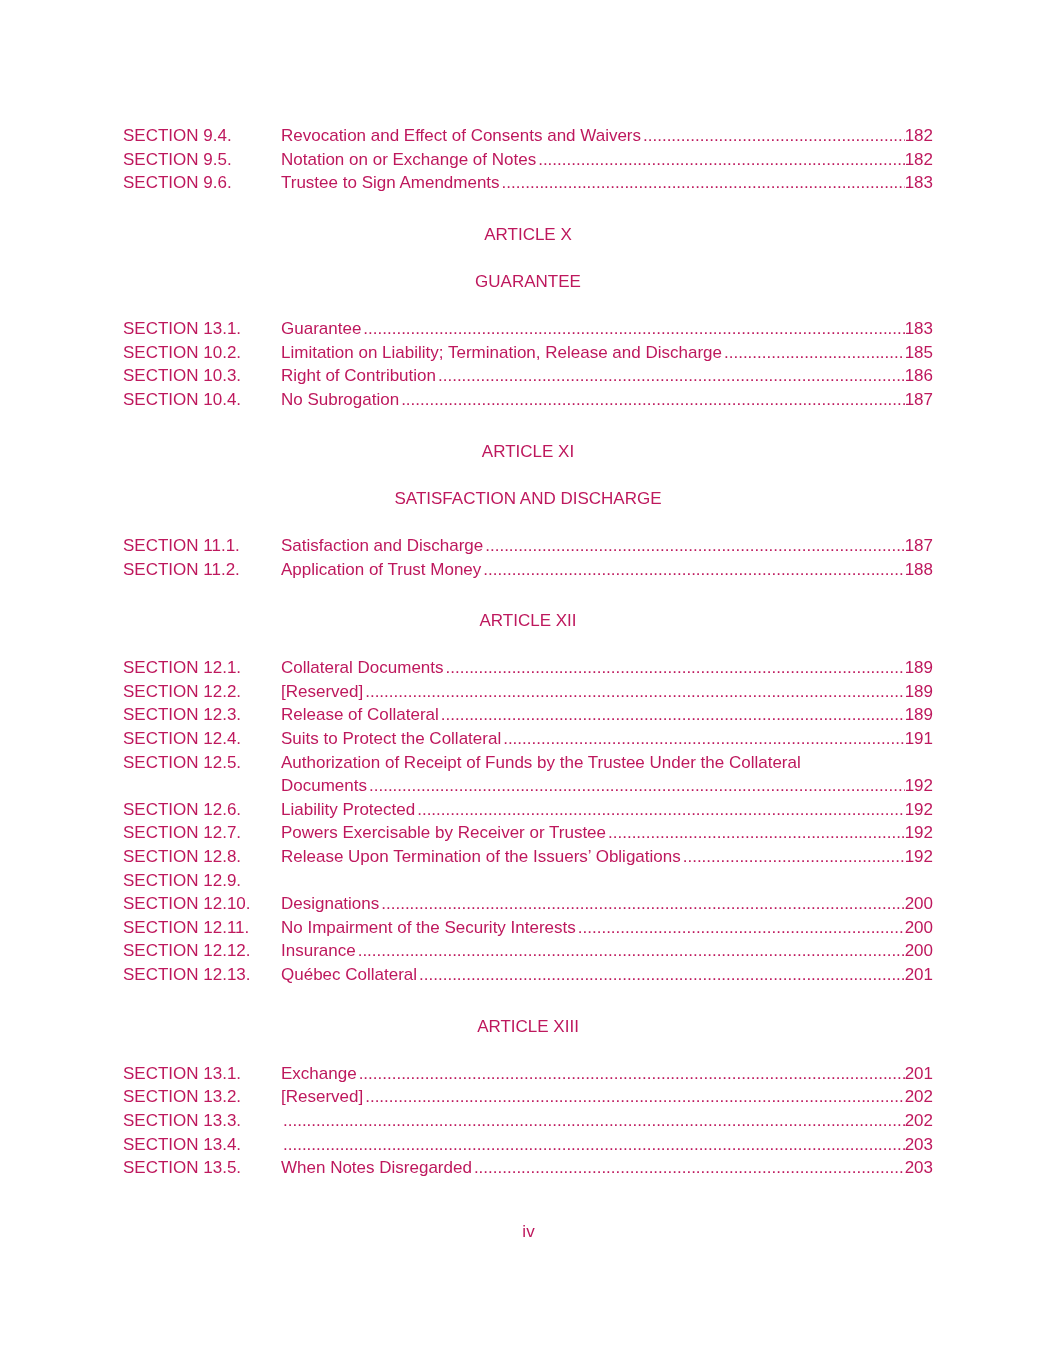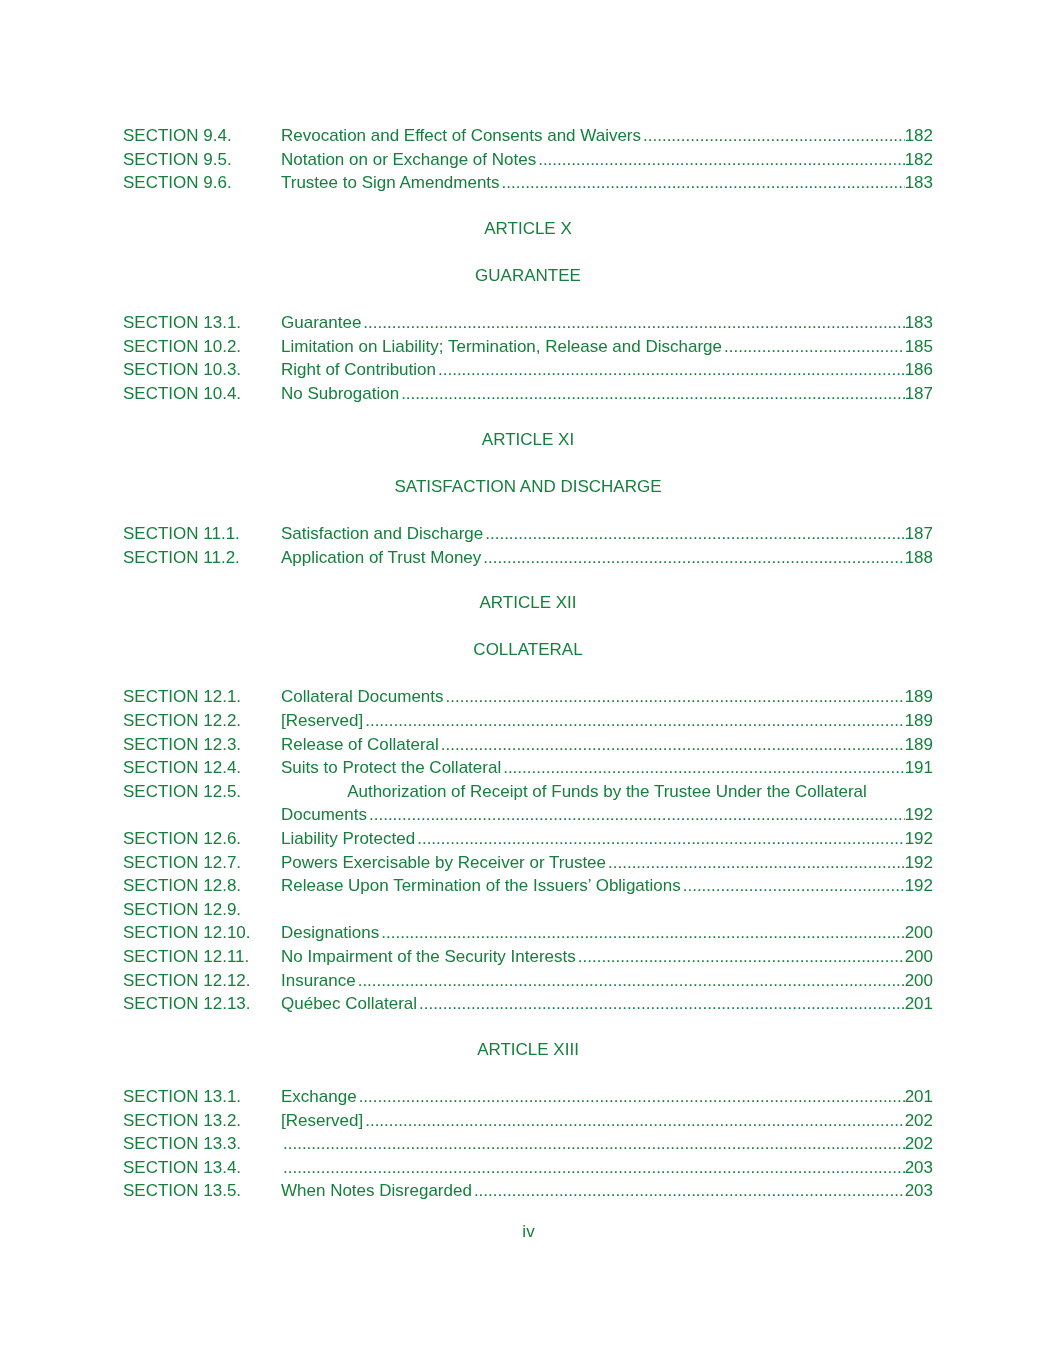--- a/index.html
+++ b/index.html
@@ -5,57 +5,56 @@
   html, body {
     margin: 0;
     padding: 0;
     background: #ffffff;
   }
   .page {
     position: relative;
     width: 1057px;
     height: 1365px;
     background: #ffffff;
-    color: #15803d;
+    color: #be185d;
     font-family: "Liberation Sans", sans-serif;
     font-size: 17px;
     line-height: 23.6px;
     overflow: hidden;
   }
   .content {
     position: absolute;
     left: 123px;
     top: 124px;
     width: 810px;
   }
   .center-line {
     text-align: center;
     white-space: nowrap;
   }
   .article-heading {
-    margin-top: 22px;
+    margin-top: 28px;
     margin-bottom: 23.6px;
   }
   .article-subject {
     margin-bottom: 23.6px;
   }
   .row {
     display: flex;
     width: 100%;
   }
   .sec {
     flex: 0 0 158px;
     width: 158px;
     white-space: nowrap;
   }
   .entry {
     flex: 1 1 auto;
     display: flex;
     min-width: 0;
-    justify-content: center;
   }
   .title {
     flex: 0 0 auto;
     white-space: nowrap;
   }
   .leader {
     flex: 1 1 auto;
     min-width: 0;
     overflow: hidden;
     white-space: nowrap;
@@ -152,21 +151,20 @@
       </div>
       <div class="row">
         <span class="sec">SECTION 11.2.</span>
         <span class="entry">
           <span class="title">Application of Trust Money</span>
           <span class="leader"></span>
           <span class="pg">188</span>
         </span>
       </div>
       <div class="center-line article-heading">ARTICLE XII</div>
-      <div class="center-line article-subject">COLLATERAL</div>
       <div class="row">
         <span class="sec">SECTION 12.1.</span>
         <span class="entry">
           <span class="title">Collateral Documents</span>
           <span class="leader"></span>
           <span class="pg">189</span>
         </span>
       </div>
       <div class="row">
         <span class="sec">SECTION 12.2.</span>

